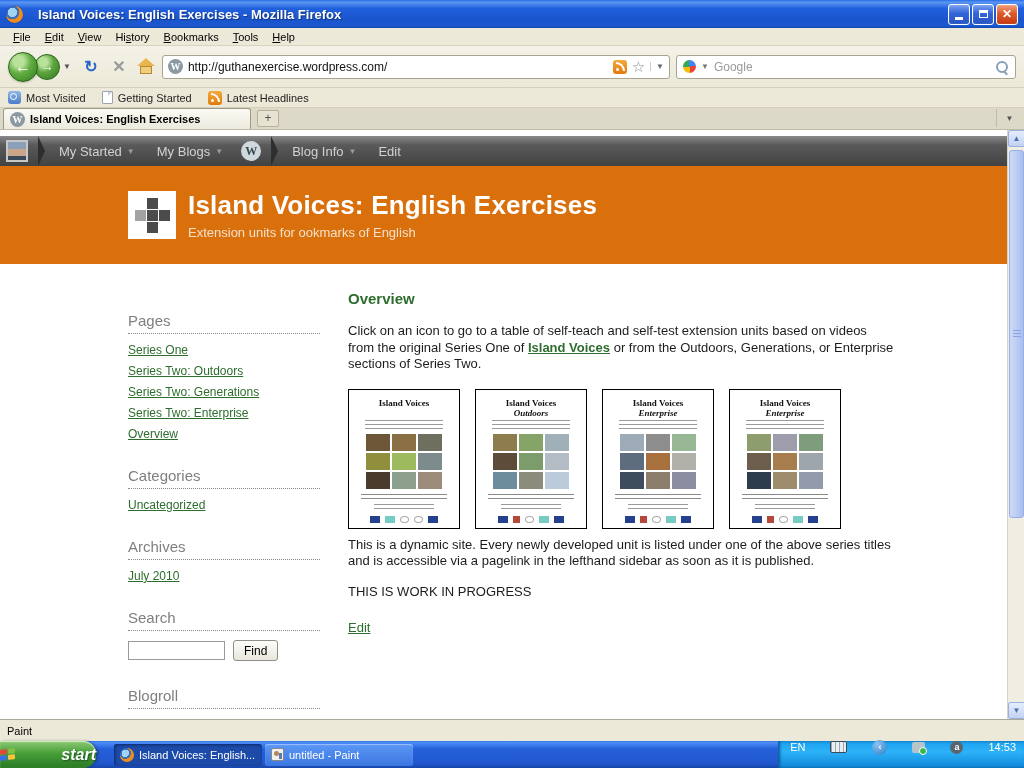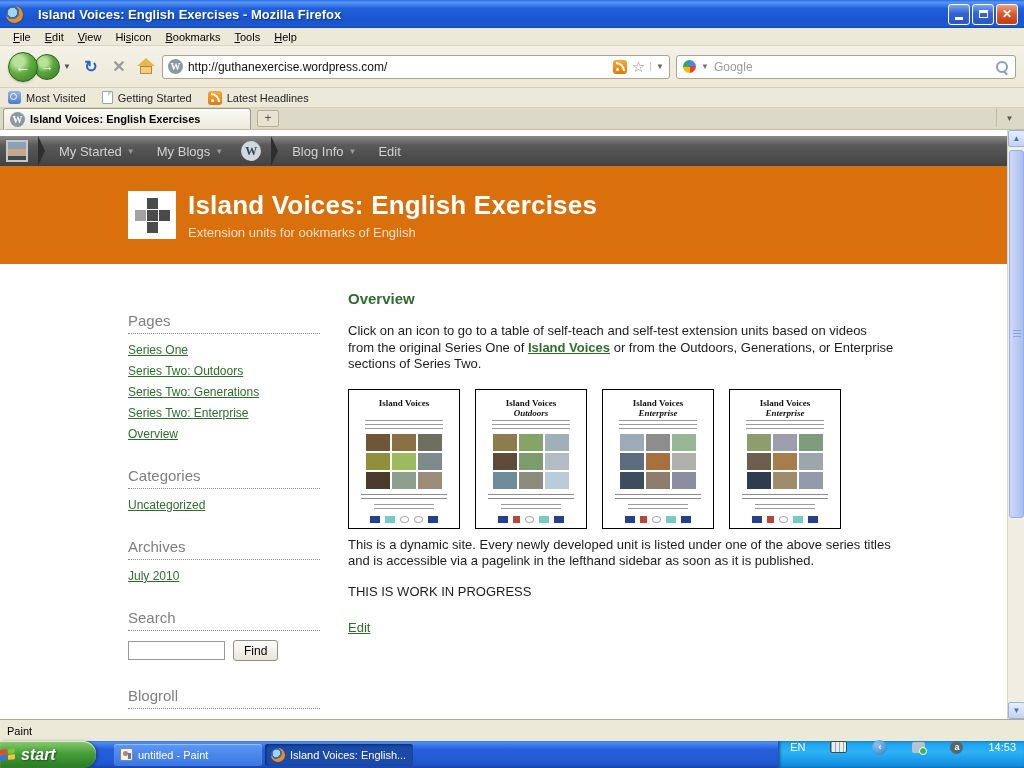--- a/index.html
+++ b/index.html
@@ -118,21 +118,21 @@
   .sb-btn { position:absolute; left:0; width:17px; height:17px; background:linear-gradient(180deg,#e6eefc,#c2d2f2); border:1px solid #9bb0dd; border-radius:2px; color:#4d6fae; font-size:8px; text-align:center; line-height:16px; }
   .sb-up { top:0; }
   .sb-down { bottom:0; }
   .sb-thumb { position:absolute; left:1px; top:20px; width:15px; height:368px; background:linear-gradient(90deg,#cdd9f8,#bccdf4 50%,#aabfee); border:1px solid #98b0e8; border-radius:3px; }
   .sb-thumb::after { content:""; position:absolute; left:3px; top:50%; width:8px; height:8px; margin-top:-4px; background:repeating-linear-gradient(180deg,#8aa4e0 0 1px,transparent 1px 3px); }
 
   .statusbar { height:22px; background:#ece9d8; border-top:1px solid #aca899; display:flex; align-items:center; padding-left:7px; font-size:11px; color:#000; }
 
   
   .taskbar { height:27px; background:linear-gradient(180deg,#3a77e8 0%,#4a8cf4 6%,#2560da 30%,#2157cd 85%,#1745a8 100%); display:flex; align-items:center; }
-  .startbtn { height:27px; width:96px; border-radius:0 13px 13px 0; background:linear-gradient(180deg,#8cc974 0%,#48a03a 45%,#2f7f27 90%); display:flex; align-items:center; justify-content:flex-start; gap:6px; box-shadow:inset 0 1px 1px #d6f0c2, 2px 0 3px #0004; }
+  .startbtn { height:27px; width:96px; border-radius:0 13px 13px 0; background:linear-gradient(180deg,#8cc974 0%,#48a03a 45%,#2f7f27 90%); display:flex; align-items:center; justify-content:space-between; gap:6px; box-shadow:inset 0 1px 1px #d6f0c2, 2px 0 3px #0004; }
   .flag { display:grid; grid-template-columns:7px 7px; grid-template-rows:5px 5px; gap:1px; transform:skewY(-6deg); }
   .flag i { border-radius:1px; }
   .flag .r { background:#e24a38; } .flag .g { background:#7fc242; } .flag .b { background:#3a6fe8; } .flag .y { background:#f4c53a; }
   .start-label { color:#fff; font-size:16px; font-weight:bold; font-style:italic; text-shadow:1px 1px 2px #1a4d1a; }
   .taskbtns { display:flex; gap:3px; margin-left:18px; flex:1; }
   .taskbtn { width:148px; height:22px; border-radius:3px; display:flex; align-items:center; gap:5px; padding:0 6px; color:#fff; font-size:11px; white-space:nowrap; overflow:hidden; }
   .taskbtn.active { background:#1c4aa8; box-shadow:inset 1px 1px 3px #0d2a66; }
   .taskbtn.inactive { background:linear-gradient(180deg,#5b97f5,#3a76e0); box-shadow:inset 0 1px 1px #9cc0fa; }
   .tb-fx { width:14px; height:14px; border-radius:50%; background:radial-gradient(circle at 38% 38%,#9fd4f7 0 30%,#3a6fb5 31% 45%,#f08c1a 46% 78%,#b55400 100%); flex:none; }
   .tb-paint { width:13px; height:13px; background:#f0f0f0; border:1px solid #888; border-radius:2px; position:relative; flex:none; }
@@ -159,21 +159,21 @@
         <span class="restglyph"></span>
       </span>
     <span class="winbtn close">✕</span>
   </span>
 </div>
 
 <div class="menubar">
   <span class="menu-item"><span></span><span class="accel">F</span><span>ile</span></span>
   <span class="menu-item"><span></span><span class="accel">E</span><span>dit</span></span>
   <span class="menu-item"><span></span><span class="accel">V</span><span>iew</span></span>
-  <span class="menu-item"><span>Hi</span><span class="accel">s</span><span>icon</span></span>
+  <span class="menu-item"><span>Hi</span><span class="accel">s</span><span>tory</span></span>
   <span class="menu-item"><span></span><span class="accel">B</span><span>ookmarks</span></span>
   <span class="menu-item"><span></span><span class="accel">T</span><span>ools</span></span>
   <span class="menu-item"><span></span><span class="accel">H</span><span>elp</span></span>
 </div>
 
 <div class="navbar">
   <span class="keyhole">
     <span class="nav-back">←</span>
     <span class="nav-fwd">→</span>
     <span class="nav-drop">▼</span>
@@ -425,27 +425,27 @@
   <div class="startbtn">
     <span class="flag">
         <i class="r"></i>
         <i class="g"></i>
         <i class="b"></i>
         <i class="y"></i>
       </span>
     <span class="start-label">start</span>
   </div>
   <div class="taskbtns">
+    <div class="taskbtn active">
+      <span class="tb-fx"></span>
+      <span>Island Voices: English...</span>
+    </div>
     <div class="taskbtn inactive">
       <span class="tb-paint"></span>
       <span>untitled - Paint</span>
-    </div>
-    <div class="taskbtn active">
-      <span class="tb-fx"></span>
-      <span>Island Voices: English...</span>
     </div>
   </div>
   <div class="tray">
     <span>EN</span>
     <span class="kbd-icon"></span>
     <span class="chev-circle">‹</span>
     <span class="hw-icon"></span>
     <span class="a-icon">a</span>
     <span>14:53</span>
   </div>

